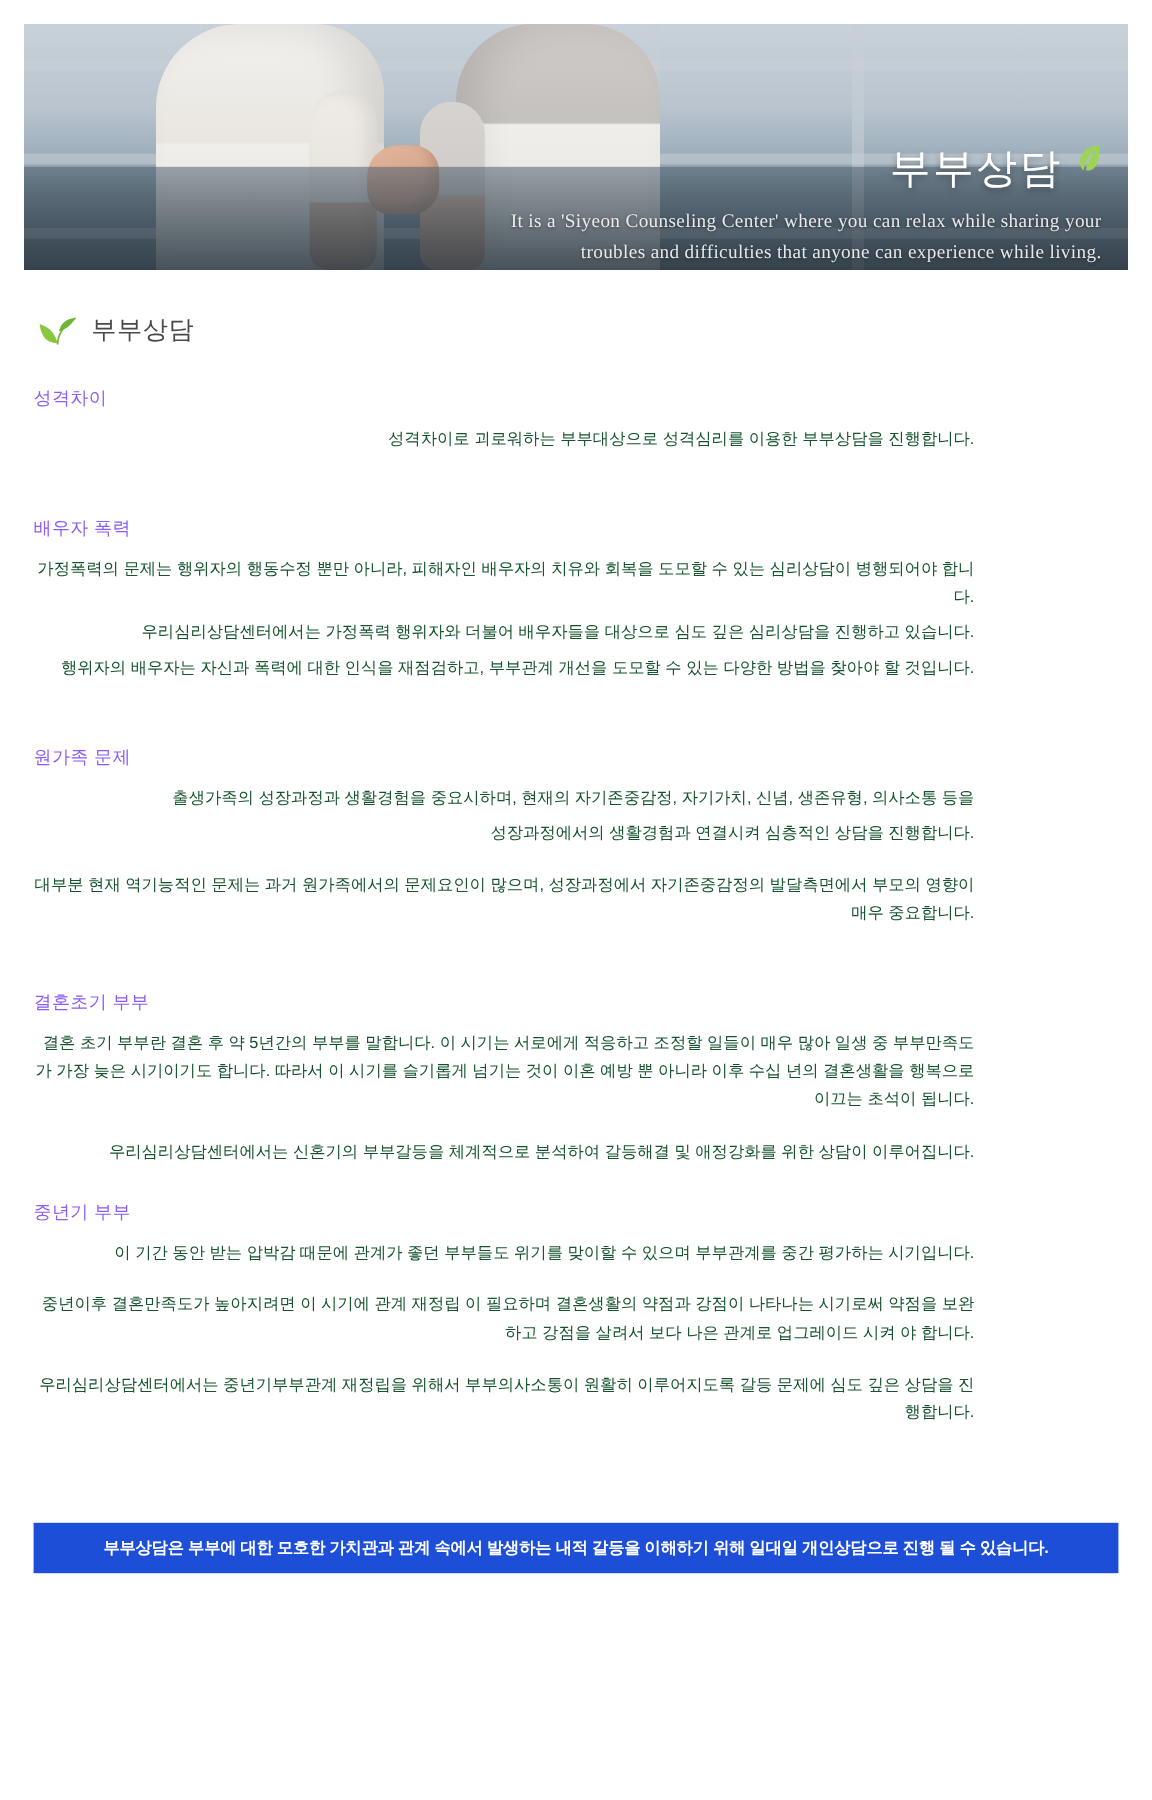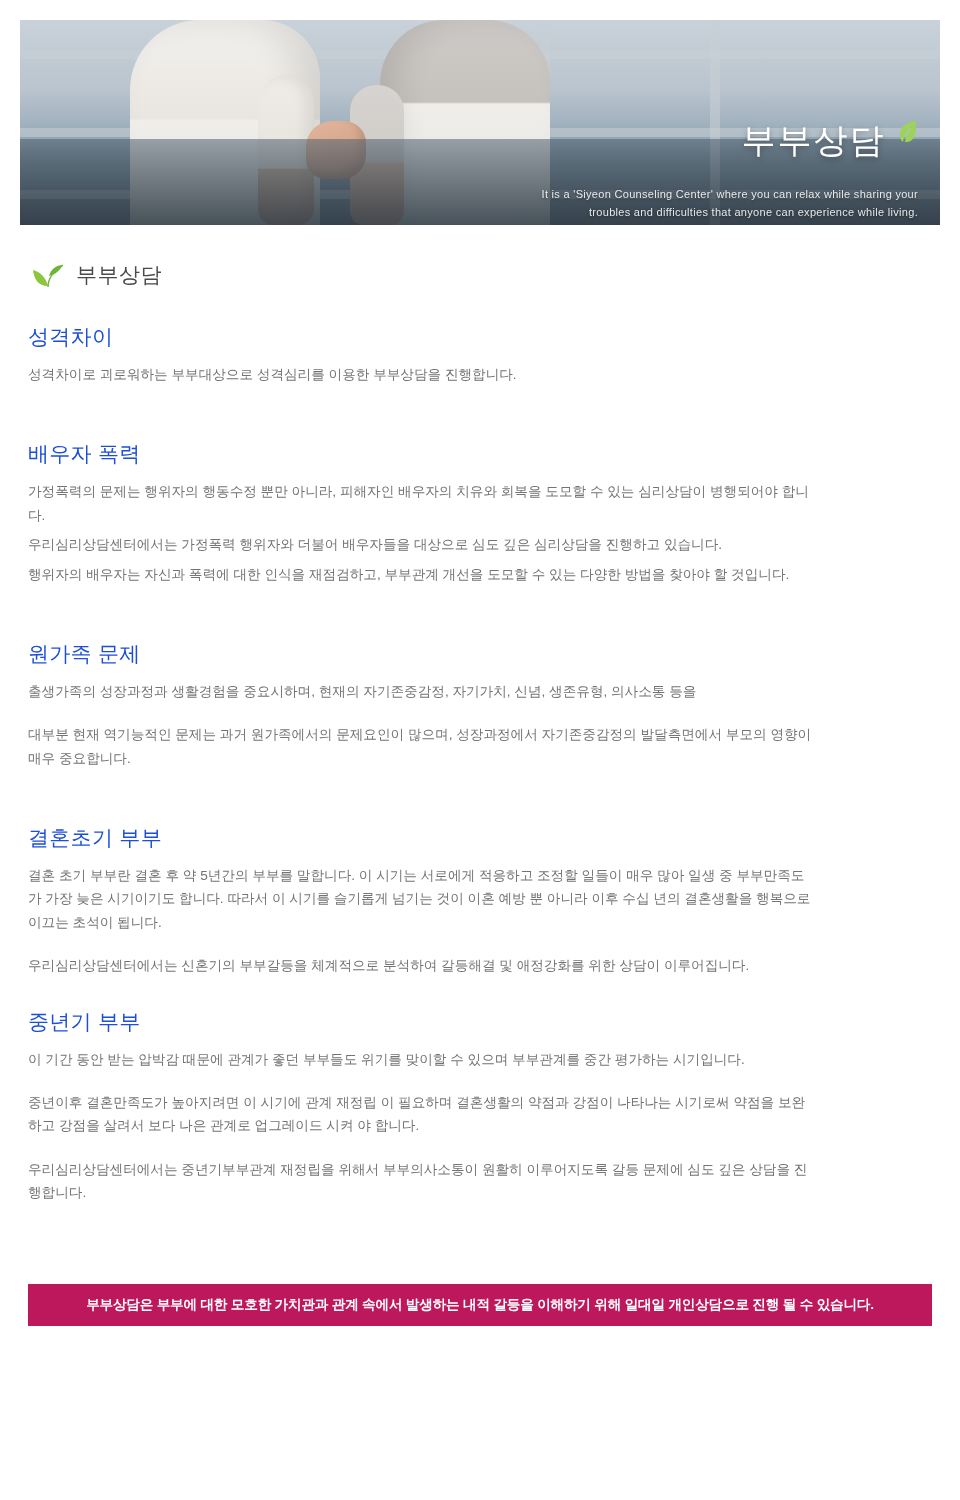--- a/index.html
+++ b/index.html
@@ -117,25 +117,25 @@
     font-weight: 400;
     text-shadow: 0 2px 6px rgba(0,0,0,.35);
     display: inline-block;
   }
   .hero-leaf {
     display: inline-block;
     vertical-align: 6px;
     margin-left: 6px;
   }
   .hero-sub {
-    margin-top: 22px;
+    margin-top: 8px;
     color: rgba(255,255,255,.88);
-    font-size: 11px;
+    font-size: 16px;
     line-height: 1.6;
-    font-family: Liberation Sans, sans-serif;
+    font-family: Liberation Serif, serif;
     letter-spacing: .3px;
     text-shadow: 0 1px 3px rgba(0,0,0,.45);
   }
 
   
   .content {
     padding: 36px 28px 0 28px;
   }
 
   .page-heading {
@@ -149,41 +149,42 @@
     margin: 0;
     font-size: 21px;
     font-weight: 400;
     color: #4a4a4a;
     letter-spacing: .5px;
   }
 
   .section { margin-bottom: 30px; }
   .section h2 {
     margin: 0 0 12px 0;
-    font-size: 21px;
+    font-size: 15px;
     font-weight: 400;
-    color: #1d4ed8;
+    color: #8b5cf6;
     letter-spacing: .3px;
   }
   .section p {
     margin: 0 0 6px 0;
     font-size: 13.6px;
     line-height: 1.72;
-    color: #737373;
+    color: #14532d;
+    text-align: right;
   }
   .section p.gap { margin-top: 20px; }
 
   .sec-spacer-lg { height: 24px; }
 
   
   .banner {
     margin: 26px 28px 24px 28px;
     width: 904px;
     height: 42px;
-    background: #be185d;
+    background: #1d4ed8;
     display: flex;
     align-items: center;
     justify-content: center;
     box-sizing: border-box;
   }
   .banner span {
     color: #ffffff;
     font-size: 13.6px;
     font-weight: bold;
     letter-spacing: -.2px;
@@ -250,20 +251,21 @@
       <p>가정폭력의 문제는 행위자의 행동수정 뿐만 아니라, 피해자인 배우자의 치유와 회복을 도모할 수 있는 심리상담이 병행되어야 합니다.</p>
       <p>우리심리상담센터에서는 가정폭력 행위자와 더불어 배우자들을 대상으로 심도 깊은 심리상담을 진행하고 있습니다.</p>
       <p>행위자의 배우자는 자신과 폭력에 대한 인식을 재점검하고, 부부관계 개선을 도모할 수 있는 다양한 방법을 찾아야 할 것입니다.</p>
     </div>
 
     <div class="sec-spacer-lg"></div>
 
     <div class="section">
       <h2>원가족 문제</h2>
       <p>출생가족의 성장과정과 생활경험을 중요시하며, 현재의 자기존중감정, 자기가치, 신념, 생존유형, 의사소통 등을</p>
+      <p>성장과정에서의 생활경험과 연결시켜 심층적인 상담을 진행합니다.</p>
       <p class="gap">대부분 현재 역기능적인 문제는 과거 원가족에서의 문제요인이 많으며, 성장과정에서 자기존중감정의 발달측면에서 부모의 영향이 매우 중요합니다.</p>
     </div>
 
     <div class="sec-spacer-lg"></div>
 
     <div class="section">
       <h2>결혼초기 부부</h2>
       <p>결혼 초기 부부란 결혼 후 약 5년간의 부부를 말합니다. 이 시기는 서로에게 적응하고 조정할 일들이 매우 많아 일생 중 부부만족도가 가장 늦은 시기이기도 합니다. 따라서 이 시기를 슬기롭게 넘기는 것이 이혼 예방 뿐 아니라 이후 수십 년의 결혼생활을 행복으로 이끄는 초석이 됩니다.</p>
       <p class="gap">우리심리상담센터에서는 신혼기의 부부갈등을 체계적으로 분석하여 갈등해결 및 애정강화를 위한 상담이 이루어집니다.</p>
     </div>

